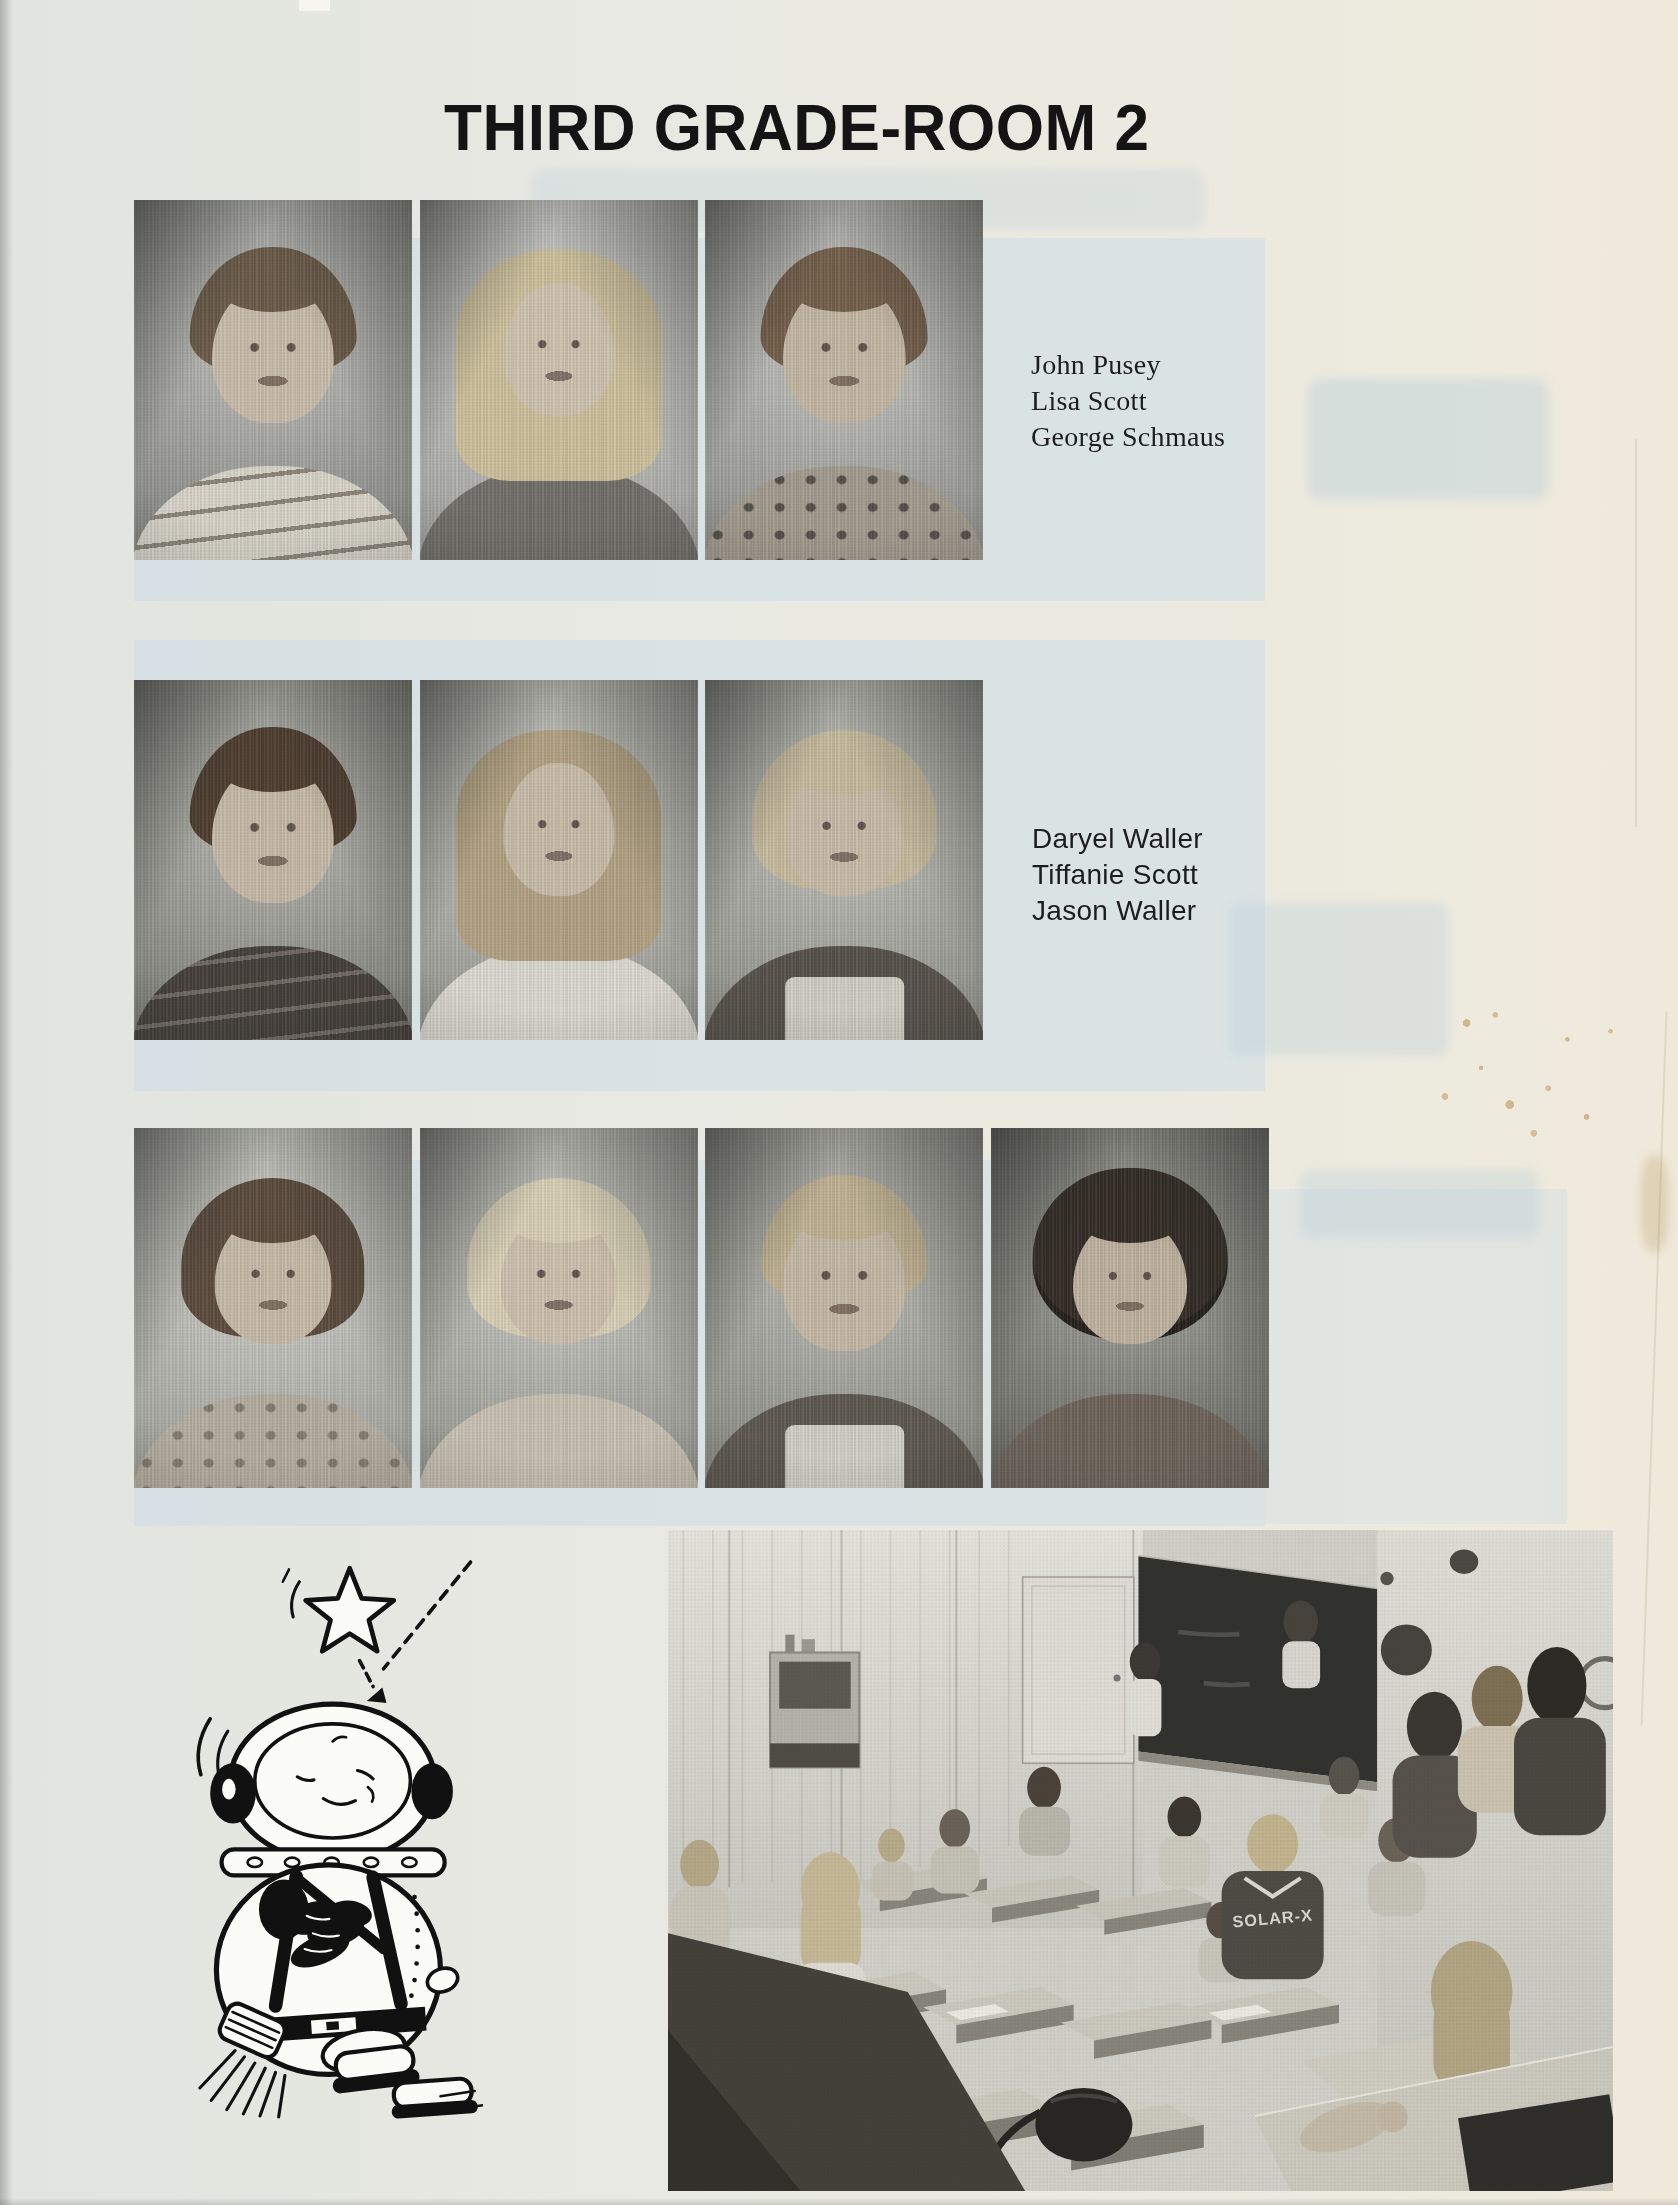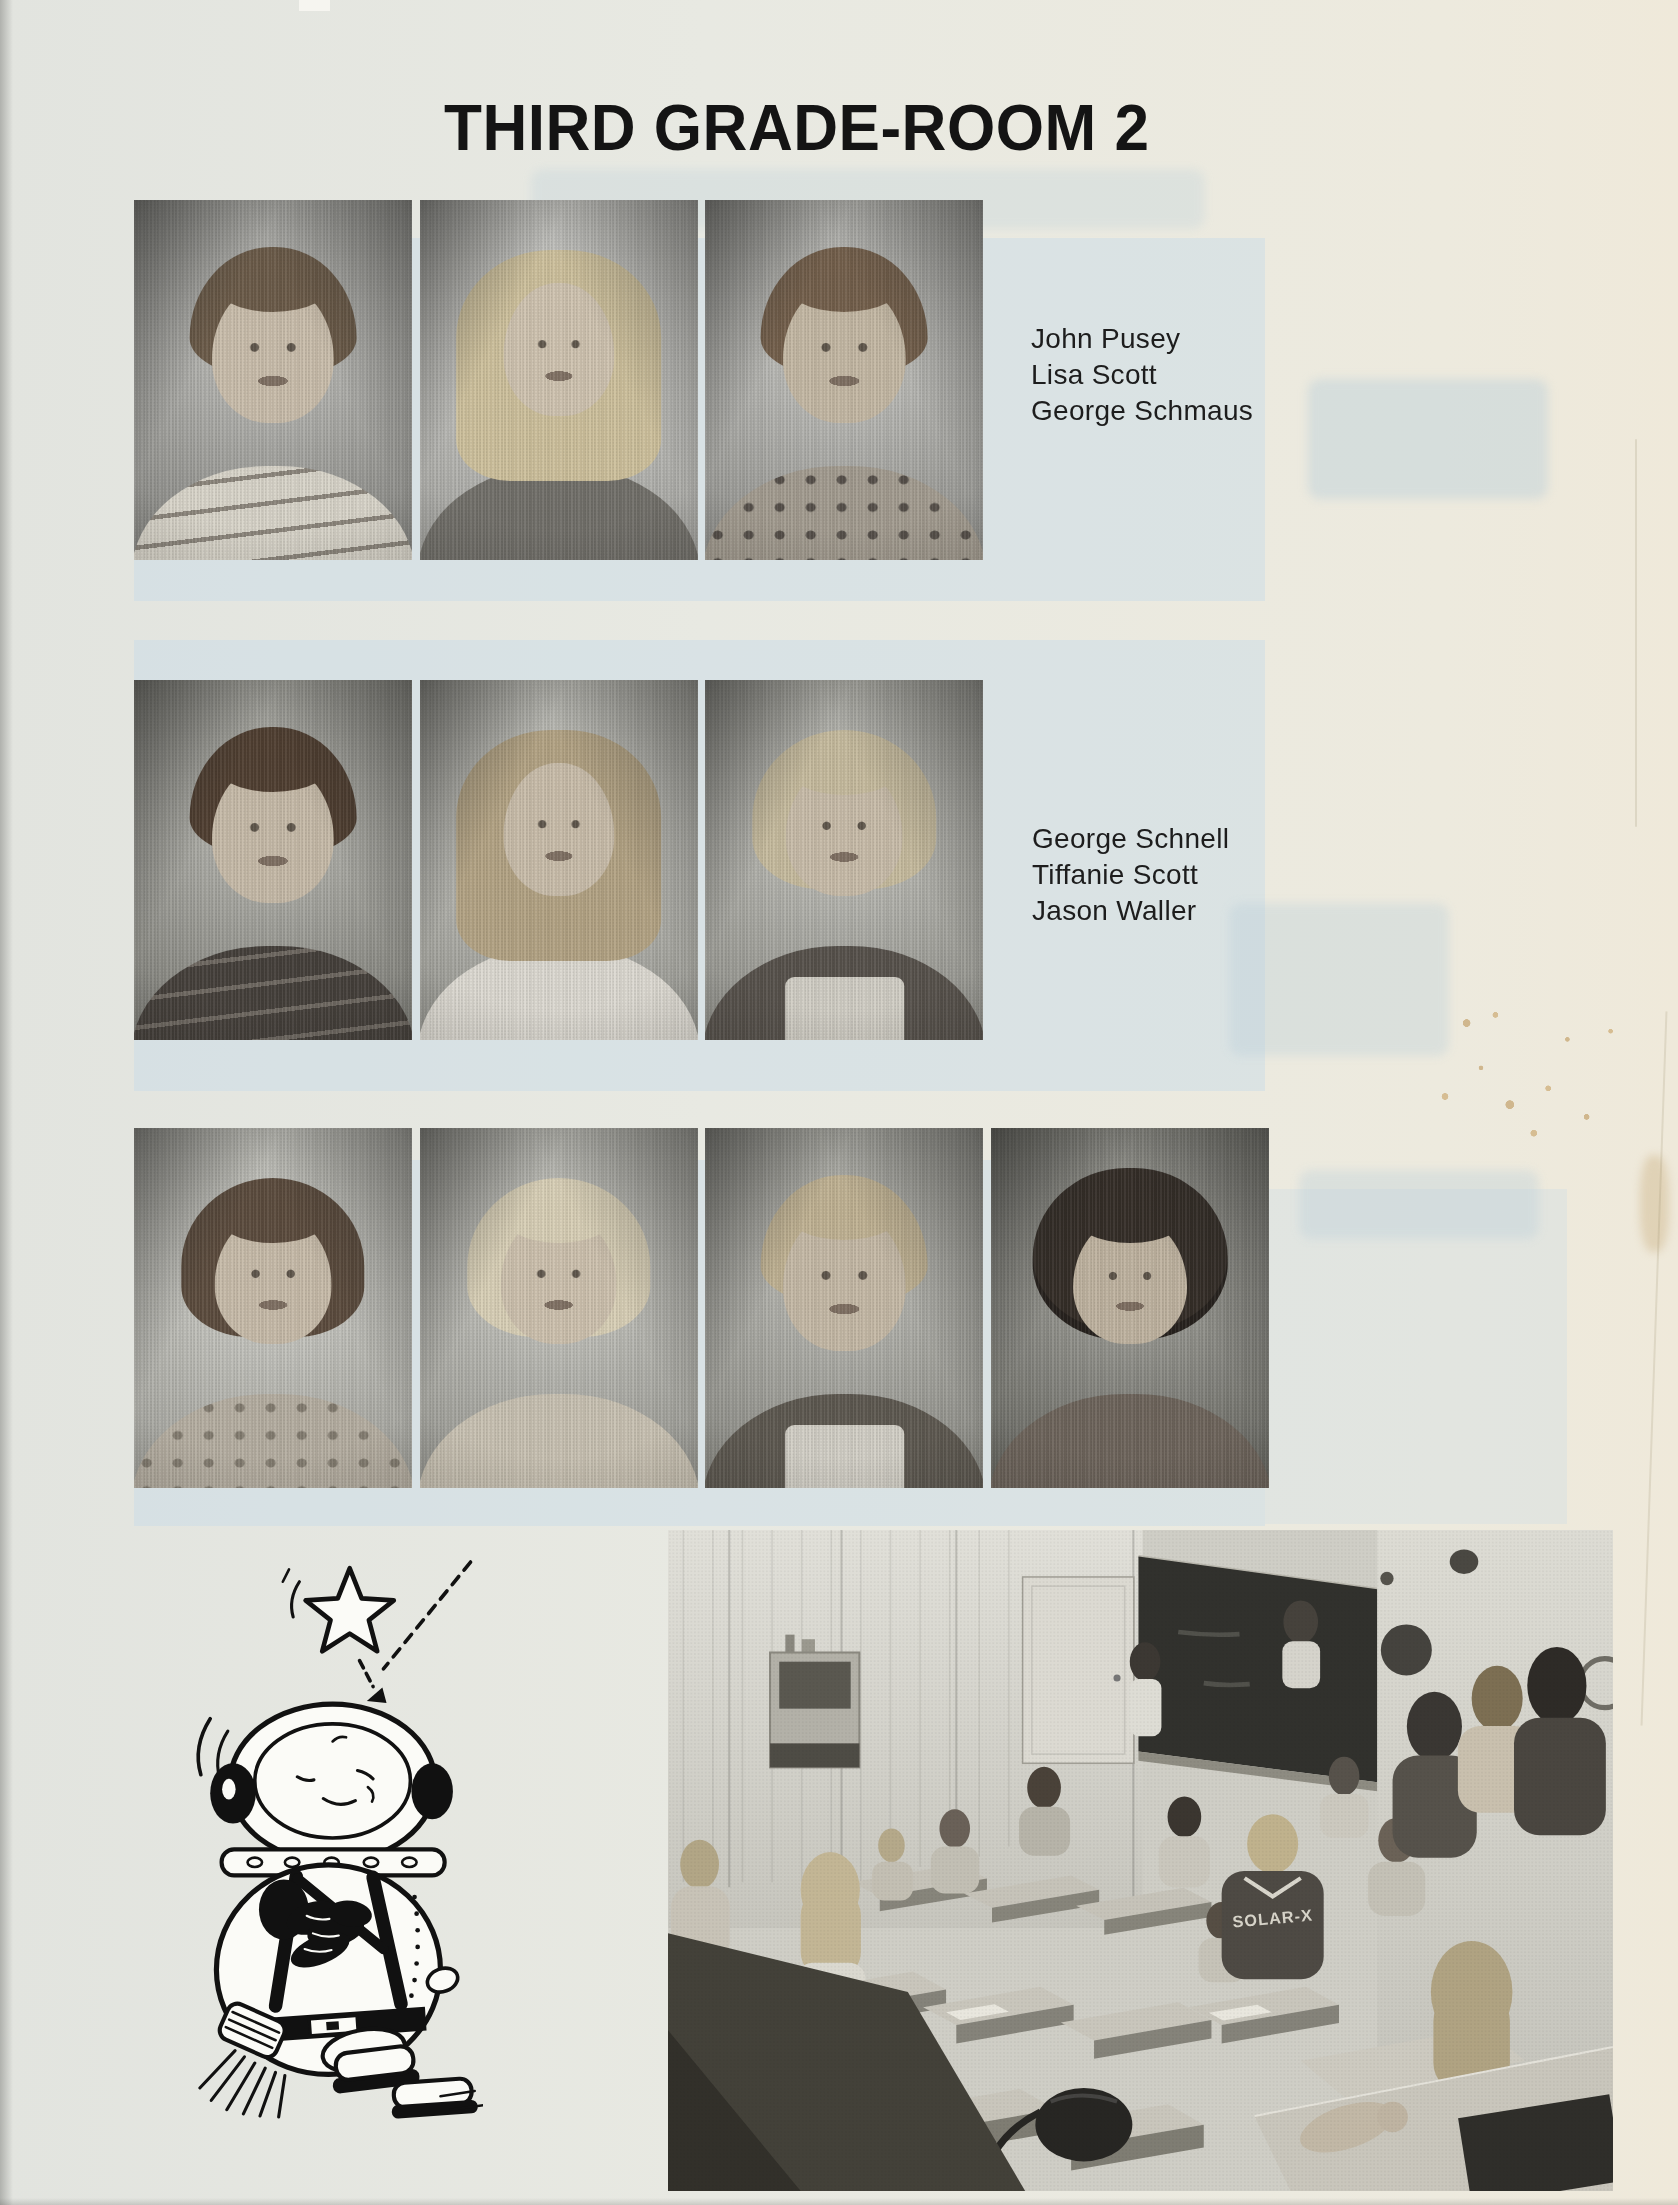--- a/index.html
+++ b/index.html
@@ -86,21 +86,21 @@
   .girl-long .face{top:23%;width:40%;height:37%;}
   .bob .hair{top:14%;width:66%;height:44%;border-radius:50% 50% 38% 38% / 56% 56% 32% 32%;}
   .bob .face{top:24%;width:42%;height:36%;}
   .bob .bang{display:block;top:23%;width:43%;height:9%;border-radius:0 0 50% 50%/0 0 100% 100%;}
   .curly .hair{top:11%;width:70%;height:48%;border-radius:48% 48% 46% 46% / 52% 52% 44% 44%;
     box-shadow:inset 0 -9.2px 0 rgba(0,0,0,.25);}
   .curly .face{top:25%;width:41%;height:35%;}
   .curly .bang{display:block;top:24%;width:42%;height:8%;border-radius:0 0 50% 50%/0 0 100% 100%;}
   
   .names{position:absolute;color:#1d1d1d;font-size:28px;line-height:36px;letter-spacing:0.3px;}
-  .names1{left:1031px;top:321px;}
+  .names1{left:1031px;top:347px;font-family:Liberation Serif, serif;}
   .names2{left:1032px;top:821px;}
   .names3{left:1292px;top:1257px;}
   
   .astronaut{position:absolute;left:177px;top:1558px;width:306px;height:562px;}
   .astronaut svg{width:100%;height:100%;}
   
   .classroom{position:absolute;left:668px;top:1530px;width:945px;height:661px;
     background:#d3d2ca;overflow:hidden;}
   .classroom svg{position:absolute;inset:0;width:100%;height:100%;}
   .photo-grain{position:absolute;inset:0;opacity:.45;pointer-events:none;
@@ -169,21 +169,21 @@
     </div>
     <div class="portrait bob ringer" style="--hair: #c6bb9e; --skin: #c8bca9; --shirt: #57524c; --stripe: #57524c; --bgA: #888882; --bgB: #c6c6c0;">
       <div class="ph-body"></div>
       <div class="hair"></div>
       <div class="face"></div>
       <div class="bang"></div>
       <div class="ph-grain"></div>
     </div>
   </section>
   <div class="names names2">
-    <div>George Schnell</div>
+    <div>Daryel Waller</div>
     <div>Tiffanie Scott</div>
     <div>Jason Waller</div>
   </div>
 
   <section class="row row3">
     <div class="portrait bob dotted" style="--hair: #5c4c3e; --skin: #c7bba9; --shirt: #b5aea1; --stripe: #837c70; --bgA: #9a9a94; --bgB: #d2d2cc;">
       <div class="ph-body"></div>
       <div class="hair"></div>
       <div class="face"></div>
       <div class="bang"></div>

